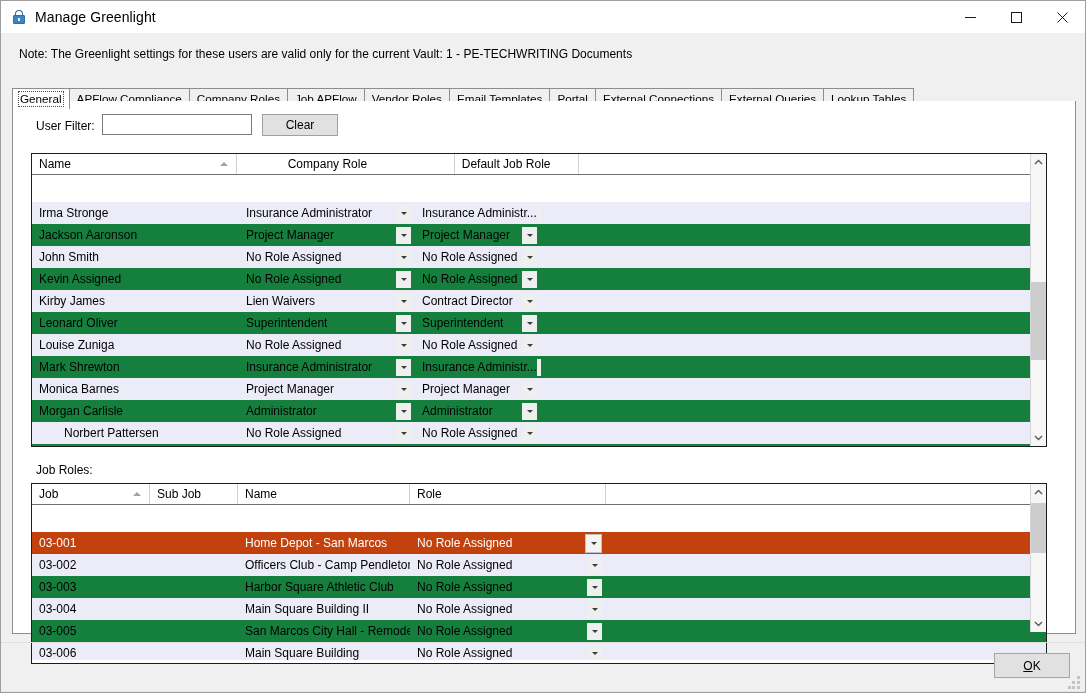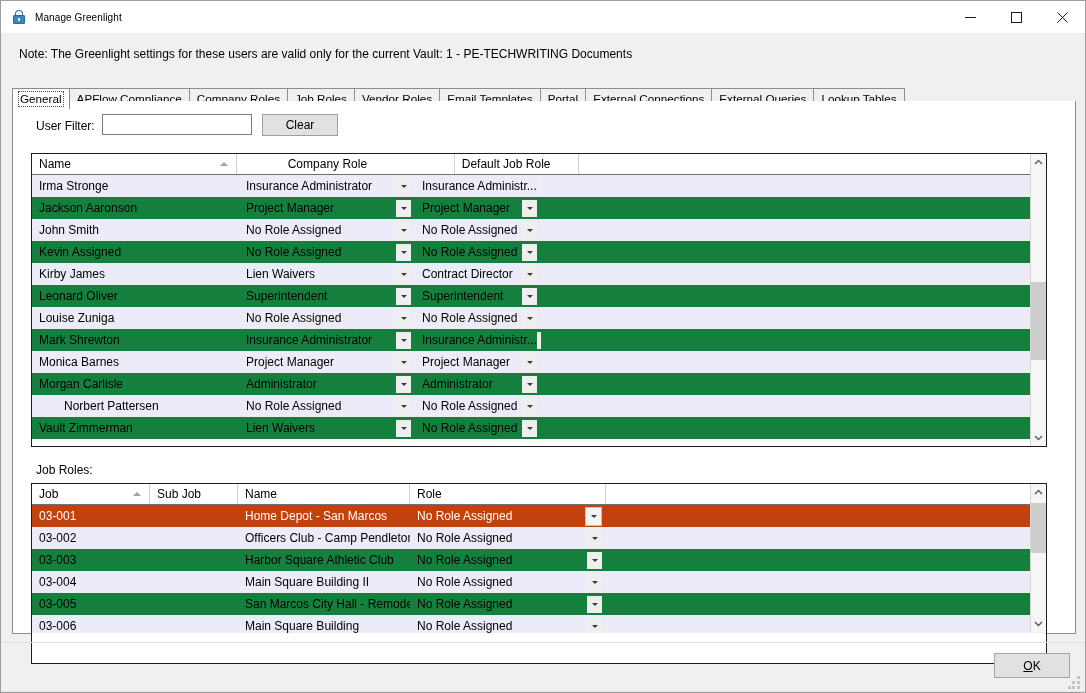--- a/index.html
+++ b/index.html
@@ -57,21 +57,21 @@
     box-sizing: border-box;
     border-radius: 1px;
   }
   .title-icon .keyhole {
     position: absolute;
     left: 7px; top: 9px;
     width: 2px; height: 3px;
     background: #e8f2fa;
   }
   .title-text {
-    font-size: 10px;
+    font-size: 14px;
     color: #000;
     letter-spacing: 0.1px;
     text-align: center;
   }
   .win-buttons {
     position: absolute;
     right: 0; top: 0;
     height: 32px;
     display: flex;
   }
@@ -213,20 +213,21 @@
     position: absolute;
     right: 8px; top: 8px;
     width: 0; height: 0;
     border-left: 4px solid transparent;
     border-right: 4px solid transparent;
     border-bottom: 4px solid #a2a2a2;
   }
   .grid-body {
     position: relative;
     overflow: hidden;
+    margin-top: 27px;
   }
   .grow {
     display: flex;
     align-items: center;
     box-sizing: border-box;
     height: 22px;
     background: #15803d;
     white-space: nowrap;
   }
   .grow.alt { background: #ececf8; }
@@ -373,21 +374,21 @@
       <div class="tab selected">
         <span class="tab-label">General</span>
       </div>
       <div class="tab">
         <span class="tab-label">APFlow Compliance</span>
       </div>
       <div class="tab">
         <span class="tab-label">Company Roles</span>
       </div>
       <div class="tab">
-        <span class="tab-label">Job Roles</span>
+        <span class="tab-label">Job APFlow</span>
       </div>
       <div class="tab">
         <span class="tab-label">Vendor Roles</span>
       </div>
       <div class="tab">
         <span class="tab-label">Email Templates</span>
       </div>
       <div class="tab">
         <span class="tab-label">Portal</span>
       </div>

